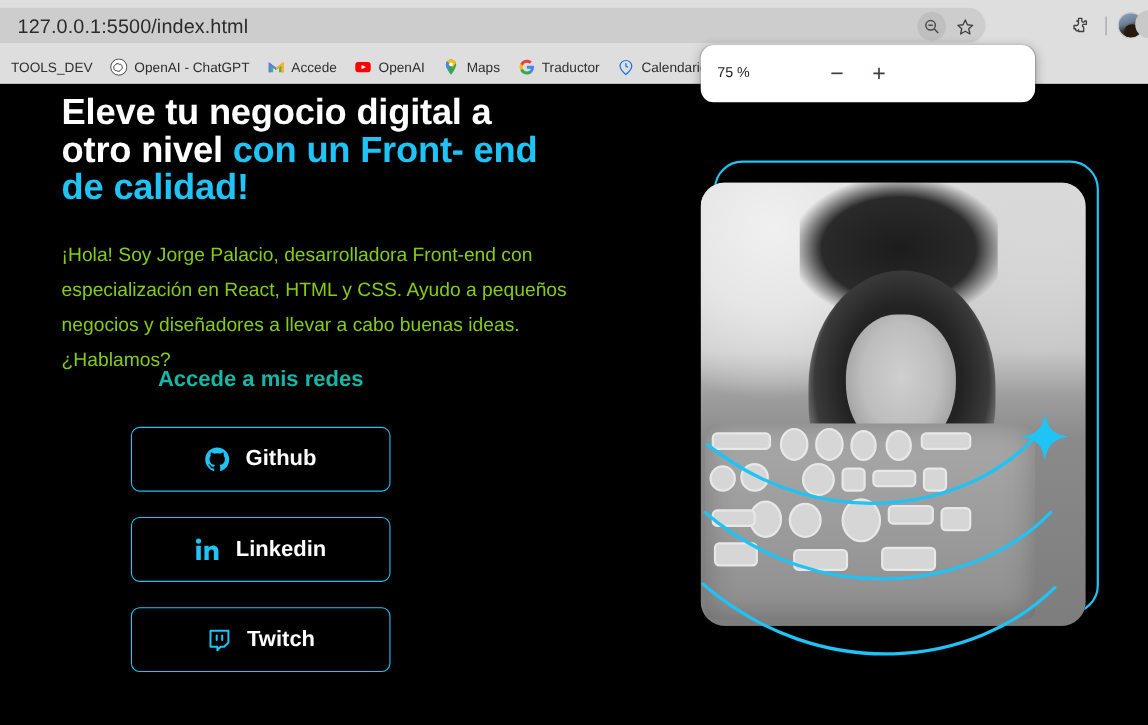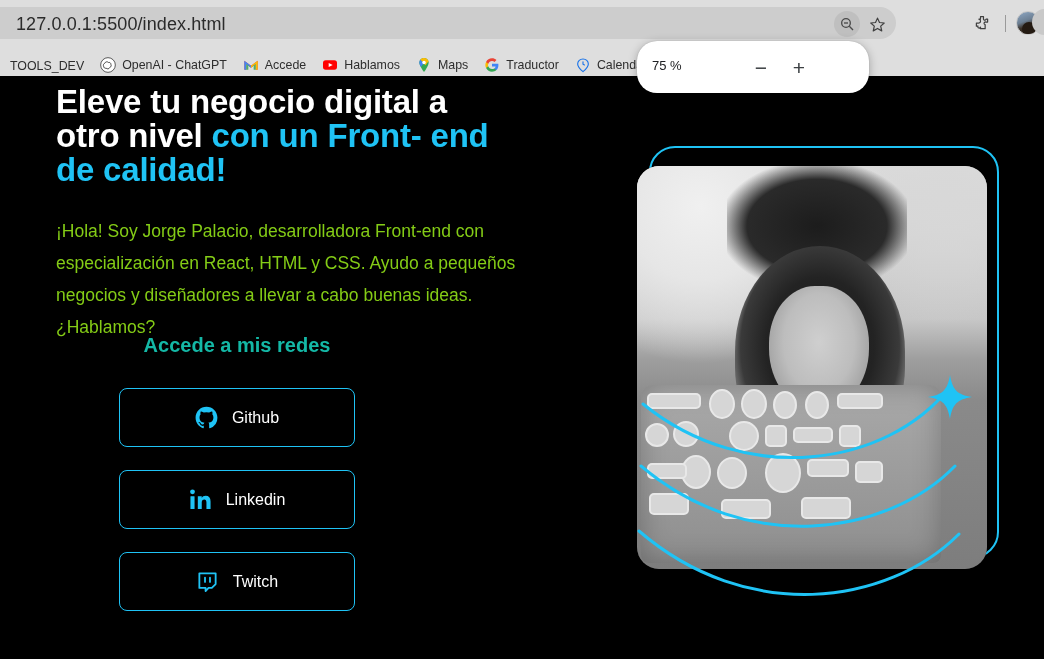--- a/index.html
+++ b/index.html
@@ -53,34 +53,34 @@
     border-radius:50%; background:#241a12;
   }
   .avatar-edge {
     width: 26px; height: 26px; border-radius: 50%;
     background: #c9c9c9; position: absolute; right: -14px; top: 9px;
   }
 
   
   .bm-row {
     position: absolute; left: 0; top: 45px; width: 1044px; height: 31px;
-    background: #dedede; display: flex; align-items: flex-end;
+    background: #dedede; display: flex; align-items: center;
     padding-left: 2px; gap: 0px; overflow: hidden;
   }
   .bm {
     display: flex; align-items: center; gap: 6px;
     padding: 3px 8px; border-radius: 4px;
     font-size: 12.4px; color: #2e2e2e; white-space: nowrap;
   }
   .bm .bi { width: 16px; height: 16px; display:block; flex: 0 0 16px; }
 
   
   .zoom-bubble {
-    position: absolute; left: 637px; top: 41px; width: 232px; height: 52px;
-    background: #fff; border-radius: 20px;
+    position: absolute; left: 637px; top: 41px; width: 304px; height: 52px;
+    background: #fff; border-radius: 12px;
     box-shadow: 0 2px 10px rgba(0,0,0,.28), 0 0 1px rgba(0,0,0,.25);
     display: flex; align-items: center; z-index: 60;
   }
   .zoom-pct {
     position: absolute; left: 15px; top: 17px;
     font-size: 13px; color: #202124;
   }
   .zoom-minus, .zoom-plus {
     position: absolute; top: 12px; width: 28px; height: 28px;
     display: flex; align-items: center; justify-content: center;
@@ -115,21 +115,21 @@
 
   .redes-title {
     position: absolute; left: 119px; top: 258px; width: 236px;
     text-align: center; color: #14b8a6; font-size: 20px; font-weight: 700;
   }
   .btns { position: absolute; left: 119px; top: 312px; width: 236px; }
   .sbtn {
     width: 236px; height: 59px; margin-bottom: 23px;
     border: 1.5px solid #1fc3f5; border-radius: 8px;
     background: #000; display: flex; align-items: center; justify-content: center;
-    gap: 14px; color: #fff; font-size: 16px; font-weight: 400;
+    gap: 14px; color: #fff; font-size: 20px; font-weight: 700;
     font-family: "Liberation Sans", sans-serif;
   }
   .sbtn .sicon { width: 23px; height: 23px; display: block; flex: 0 0 23px; }
 
   
   .visual { position: absolute; left: 637px; top: 60px; width: 380px; height: 495px; }
   .frame {
     position: absolute; left: 12px; top: 10px; width: 350px; height: 412px;
     border: 2.5px solid #1fc3f5; border-radius: 26px;
   }
@@ -240,21 +240,21 @@
         <span>Accede</span>
       </div>
 
       <div class="bm">
         <span class="bi">
           <svg width="16" height="16" viewBox="0 0 24 24">
               <rect x="1.5" y="5" width="21" height="14" rx="4" fill="#FF0000"></rect>
               <polygon points="10,9 16,12 10,15" fill="#fff"></polygon>
             </svg>
         </span>
-        <span>Hablamos</span>
+        <span>OpenAI</span>
       </div>
 
       <div class="bm">
         <span class="bi">
           <svg width="16" height="16" viewBox="0 0 24 24">
             <path d="M12 1.5c-4 0-7 3-7 6.8C5 13.5 12 22.5 12 22.5s7-9 7-14.2c0-3.8-3-6.8-7-6.8z" fill="#34A853"></path>
             <path d="M12 1.5c-2.3 0-4.3 1-5.6 2.6l7.9 8.4c2-3 4.7-6.8 4.7-4.2 0-3.8-3-6.8-7-6.8z" fill="#FBBC05"></path>
             <path d="M6.4 4.1C5.5 5.3 5 6.9 5 8.3c0 2 1.1 4.5 2.4 6.7L12 9z" fill="#4285F4"></path>
             <circle cx="12" cy="8.2" r="2.6" fill="#fff"></circle>
           </svg>

